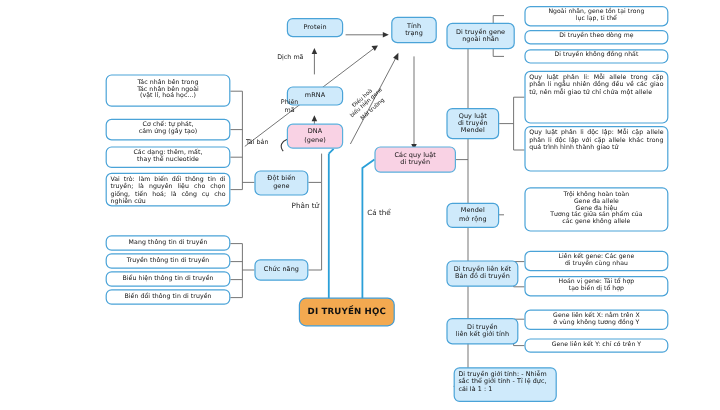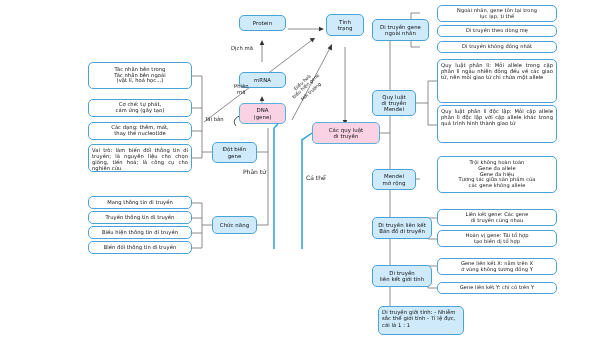--- a/index.html
+++ b/index.html
@@ -210,20 +210,23 @@
   <div class="node white" style="left:88px;top:211px;width:104px;height:13px;font-size:5.2px;">Truyền thông tin di truyền</div>
 
   <div class="node white" style="left:88px;top:226px;width:104px;height:13px;font-size:5.2px;">Biểu hiện thông tin di truyền</div>
 
   <div class="node white" style="left:88px;top:241px;width:104px;height:13px;font-size:5.2px;">Biến đổi thông tin di truyền</div>
 
   <div class="branch-label" style="left:243px;top:168px;">Phân tử</div>
 
   <div class="branch-label" style="left:306px;top:174px;">Cá thể</div>
 
+  <div class="node center" style="left:249px;top:248px;width:80px;height:24px;">
+    <span>DI TRUYỀN HỌC</span>
+  </div>
 
   <div class="node pink" style="left:312px;top:122px;width:68px;height:22px;">
     <span class="multiline">Các quy luật
 di truyền</span>
   </div>
 
   <div class="node" style="left:372px;top:19px;width:57px;height:22px;">
     <span class="multiline">Di truyền gene
 ngoài nhân</span>
   </div>

